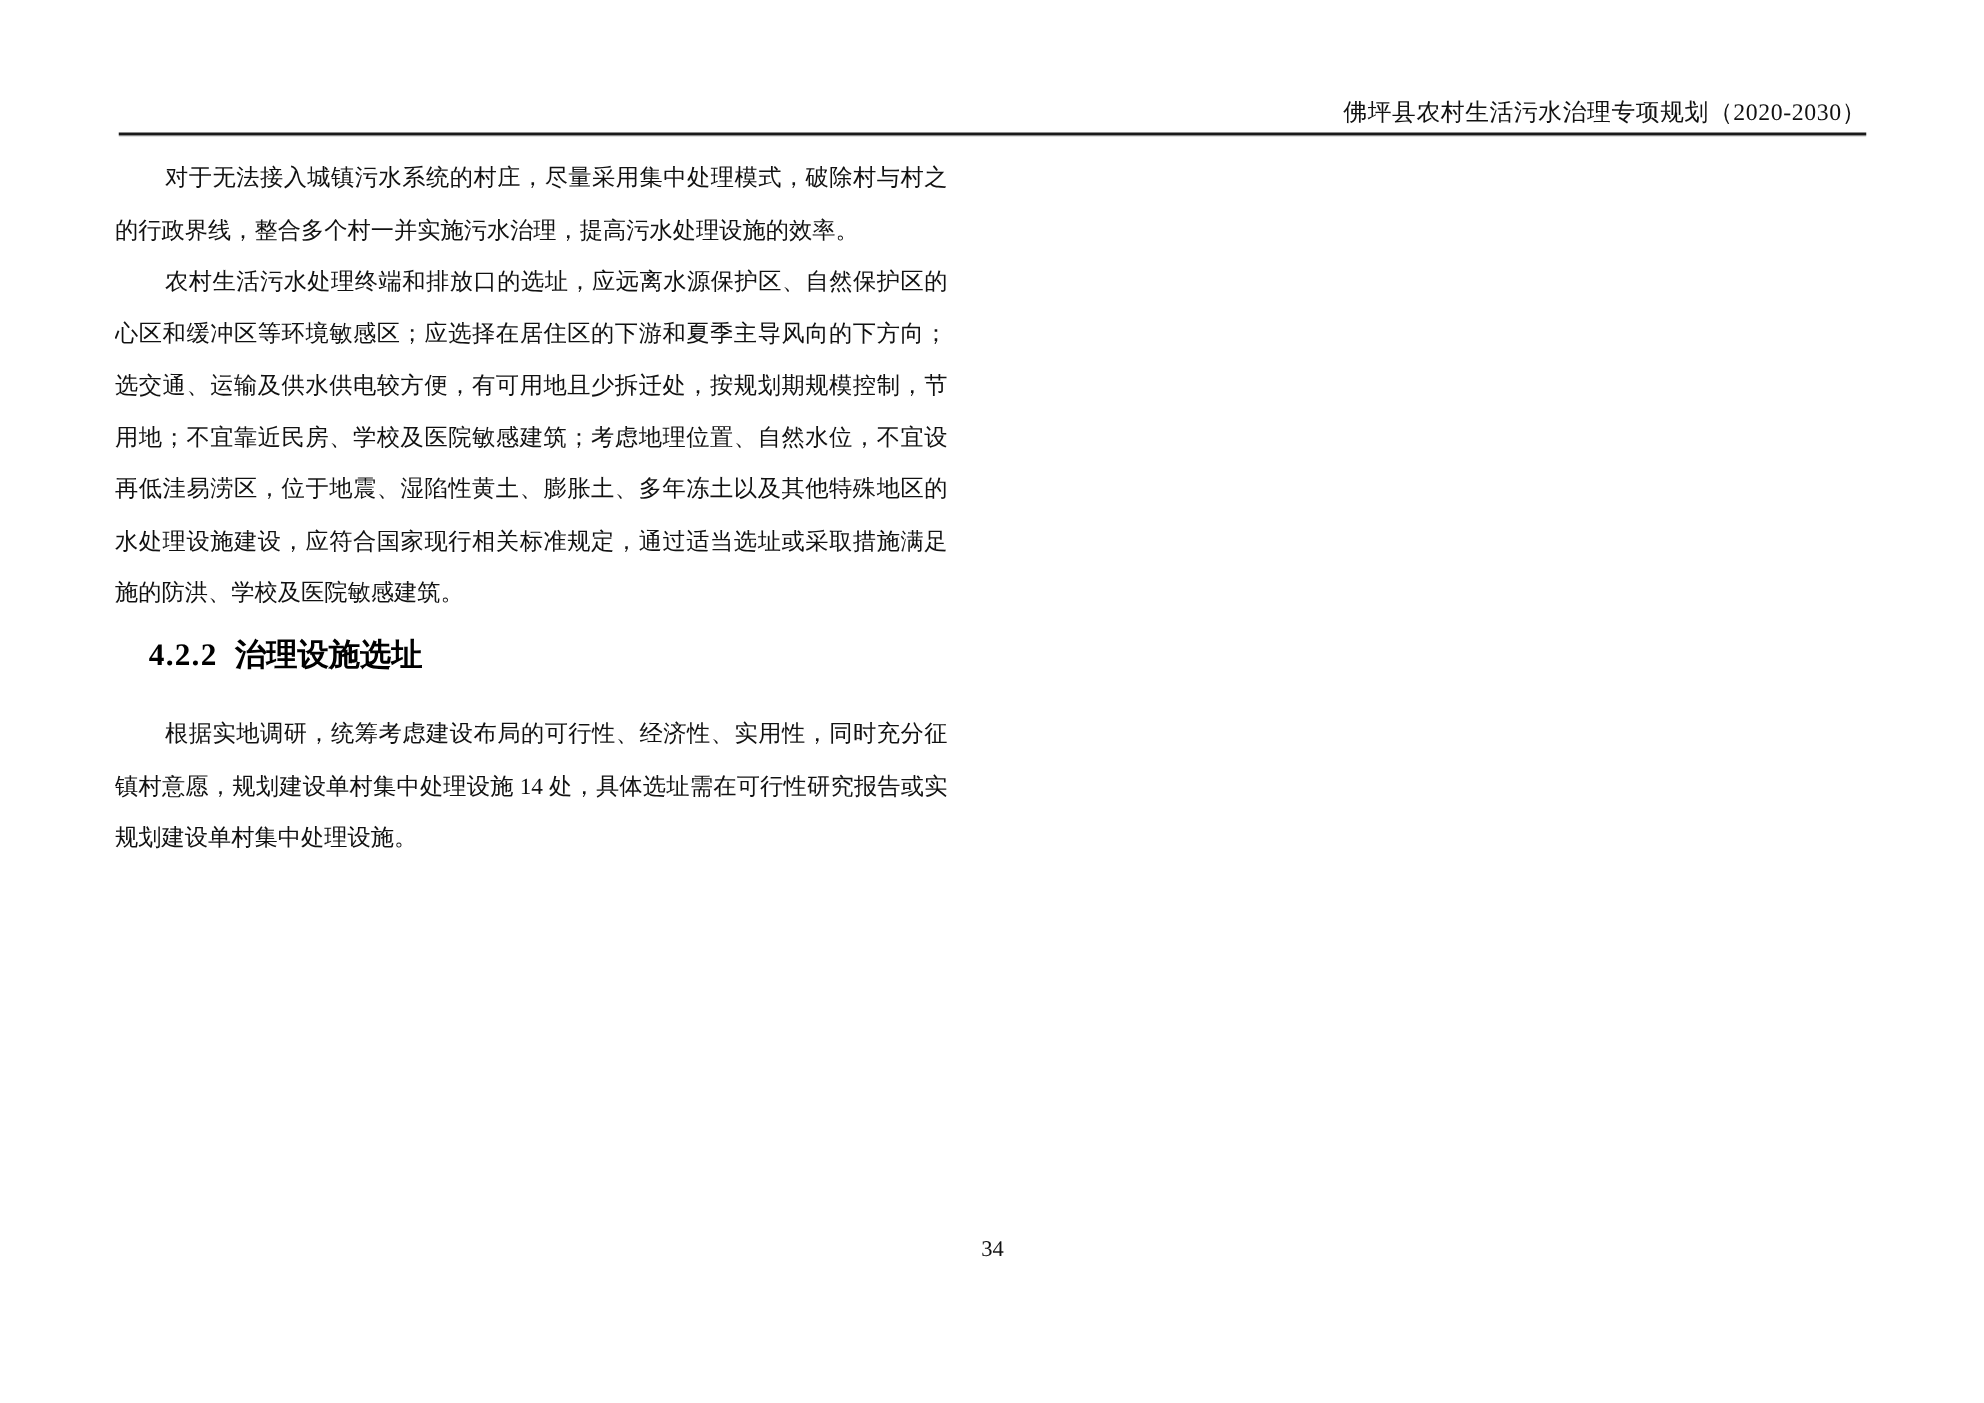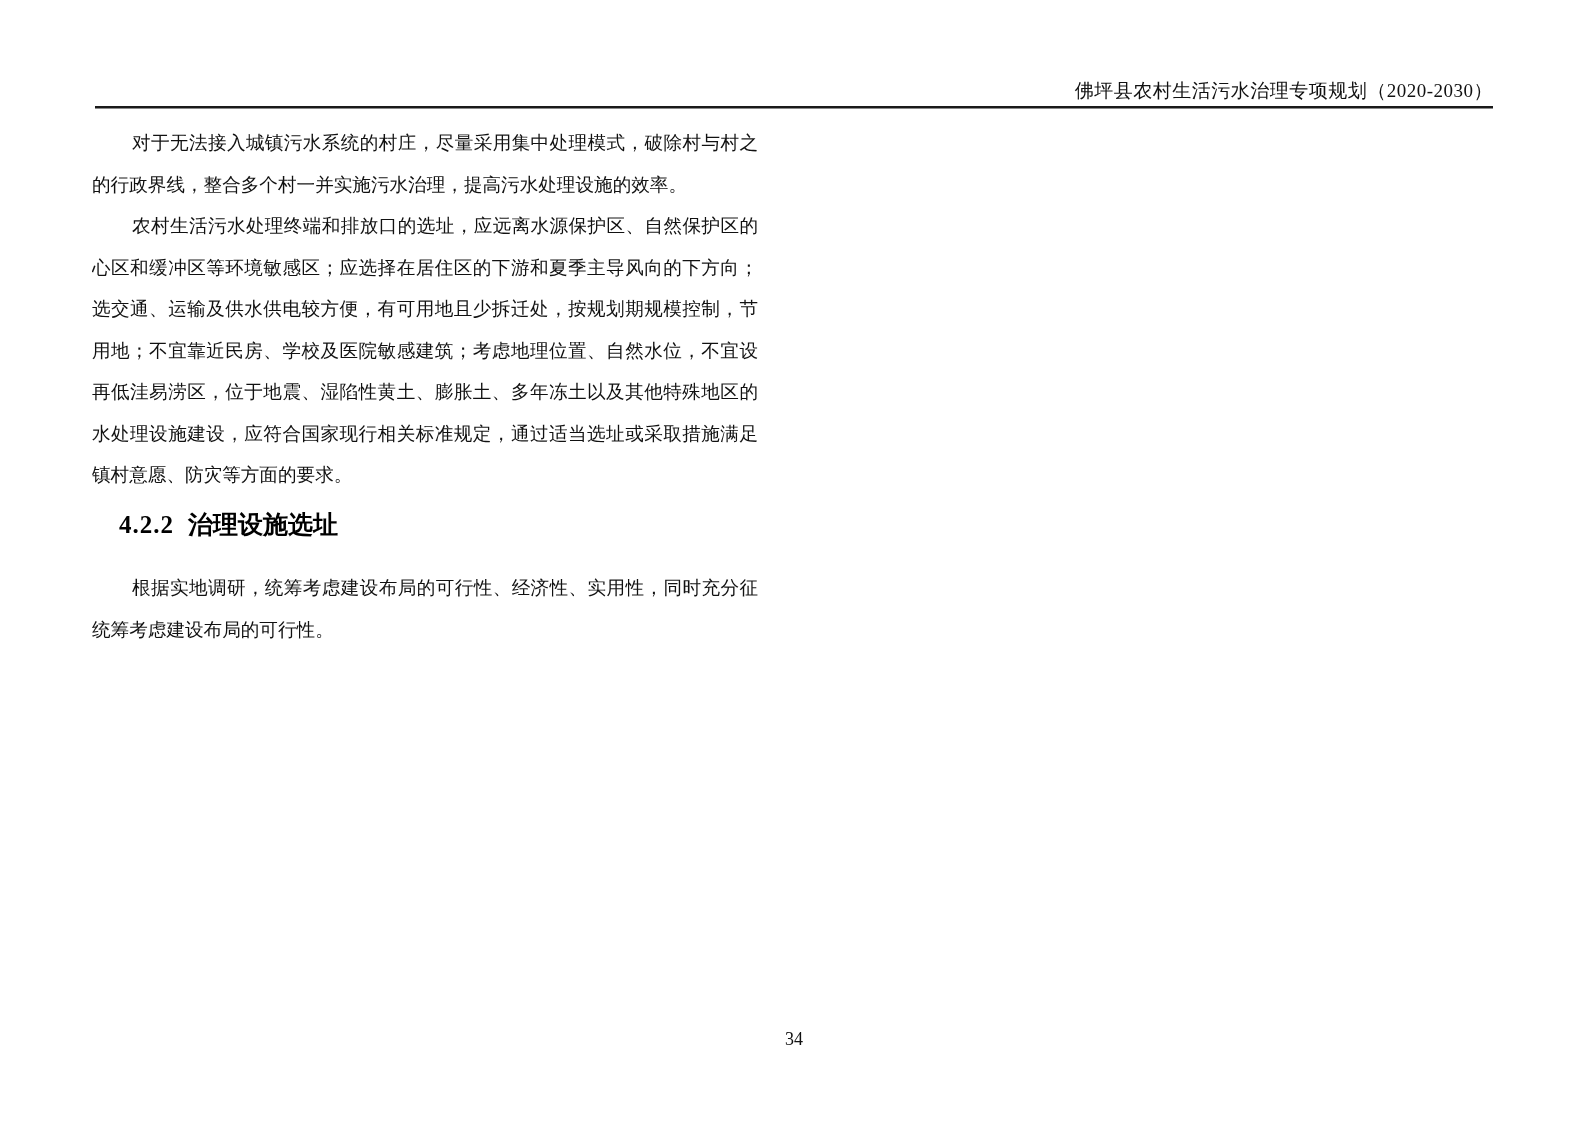--- a/index.html
+++ b/index.html
@@ -86,21 +86,20 @@
   
   .page-number {
     position: absolute;
     left: 95px;
     top: 988px;
     width: 1398px;
     text-align: center;
     font-size: 18px;
     line-height: 22px;
     color: #111111;
-    margin-top: 40px;
   }
 </style>
 </head>
 <body>
 
 <div class="header-title">佛坪县农村生活污水治理专项规划（2020-2030）</div>
 <div class="header-rule">
   <div class="rule-dark"></div>
   <div class="rule-light"></div>
 </div>
@@ -108,25 +107,26 @@
 <div class="textcol block-a">
   <div class="line first">对于无法接入城镇污水系统的村庄，尽量采用集中处理模式，破除村与村之间</div>
   <div class="line last">的行政界线，整合多个村一并实施污水治理，提高污水处理设施的效率。</div>
 
   <div class="line first">农村生活污水处理终端和排放口的选址，应远离水源保护区、自然保护区的核</div>
   <div class="line">心区和缓冲区等环境敏感区；应选择在居住区的下游和夏季主导风向的下方向；宜</div>
   <div class="line">选交通、运输及供水供电较方便，有可用地且少拆迁处，按规划期规模控制，节约</div>
   <div class="line">用地；不宜靠近民房、学校及医院敏感建筑；考虑地理位置、自然水位，不宜设置</div>
   <div class="line">再低洼易涝区，位于地震、湿陷性黄土、膨胀土、多年冻土以及其他特殊地区的污</div>
   <div class="line">水处理设施建设，应符合国家现行相关标准规定，通过适当选址或采取措施满足设</div>
-  <div class="line last">镇村意愿、防灾等方面的要求。</div>
+  <div class="line last">施的防洪、学校及医院敏感建筑。</div>
 </div>
 
 <div class="section-heading">
   <span class="h-num">4.2.2</span><span class="h-title">治理设施选址</span>
 </div>
 
 <div class="textcol block-b">
   <div class="line first">根据实地调研，统筹考虑建设布局的可行性、经济性、实用性，同时充分征询</div>
-  <div class="line last">统筹考虑建设布局的可行性。</div>
+  <div class="line">镇村意愿，规划建设单村集中处理设施 14 处，具体选址需在可行性研究报告或实</div>
+  <div class="line last">规划建设单村集中处理设施。</div>
 </div>
 
 <div class="page-number">34</div>
 
 </body></html>

